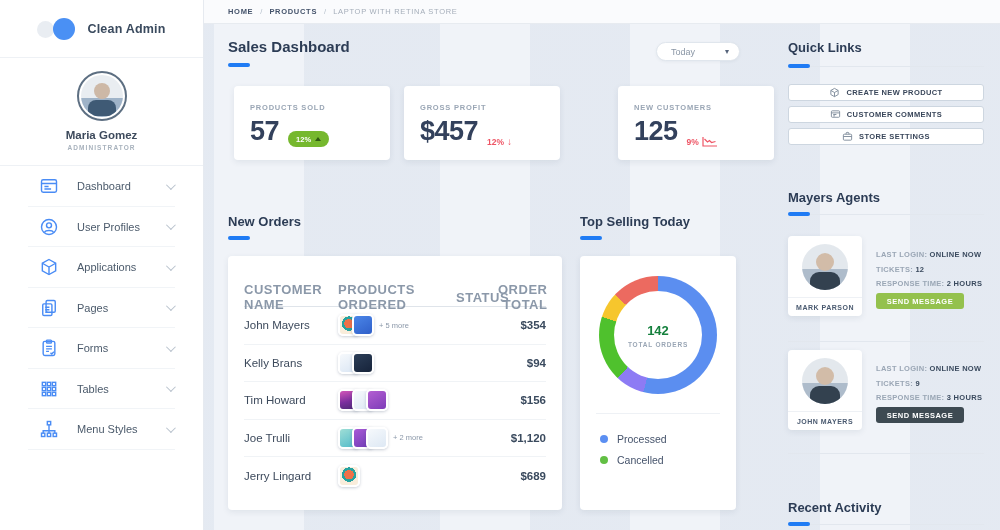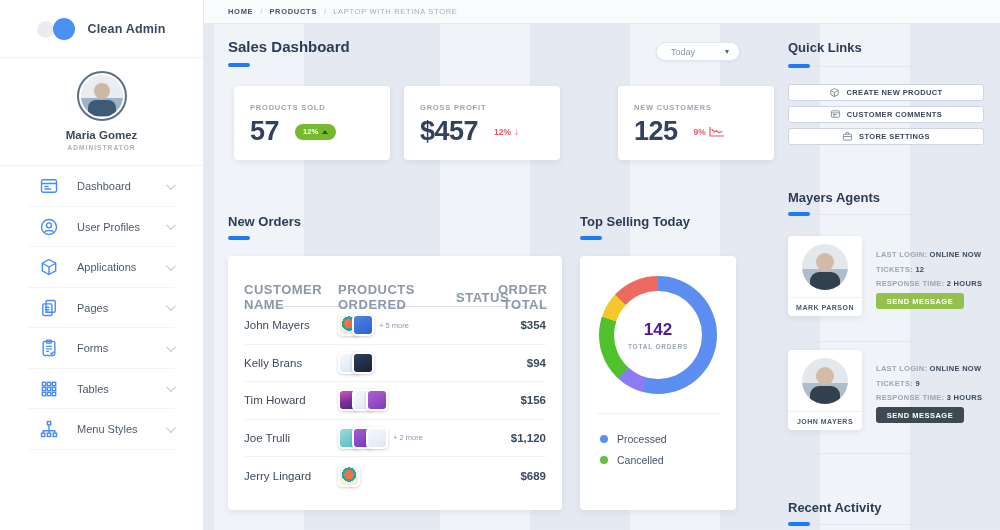--- a/index.html
+++ b/index.html
@@ -40,21 +40,21 @@
 
   .sec-title { position:absolute; font-weight:bold; color:#2c3c55; }
   .accent-row { position:absolute; display:flex; align-items:center; }
   .accent-bar { width:22px; height:4px; border-radius:2px; background:#1f7bf4; flex:0 0 22px; }
   .accent-line { height:1px; background:#e2e7ee; flex:1; }
 
   .card { position:absolute; background:#fff; border-radius:4px; box-shadow:0 2px 6px rgba(44,64,90,.09); }
 
   
   .stat-label { position:absolute; top:17px; left:16px; font-size:7.5px; letter-spacing:.8px; color:#9aa6b5; font-weight:bold; }
-  .stat-row { position:absolute; top:30px; left:16px; display:flex; align-items:center; gap:16px; }
+  .stat-row { position:absolute; top:30px; left:16px; display:flex; align-items:flex-end; gap:9px; }
   .stat-value { font-size:27px; font-weight:bold; color:#33415c; letter-spacing:-.5px; }
   .pill { height:16px; border-radius:9px; padding:0 8px; display:flex; align-items:center; gap:4px; color:#fff; font-size:7.5px; font-weight:bold; }
   .pill .tri { width:0; height:0; border-left:3.5px solid transparent; border-right:3.5px solid transparent; border-bottom:4.5px solid #2f5b12; }
   .delta-red { display:flex; align-items:center; gap:3px; color:#ee5565; font-size:8.5px; font-weight:bold; }
   .delta-red .dn { font-size:10px; }
 
   
   .tbl { padding:26px 16px 0; }
   .trow { display:grid; grid-template-columns:94px 118px 42px 1fr; align-items:center; }
   .thead { height:18px; }
@@ -68,21 +68,21 @@
   .thumbs { display:flex; align-items:center; }
   .thumb { width:22px; height:22px; border-radius:5px; border:2px solid #fff; box-shadow:0 1px 3px rgba(40,60,90,.25); }
   .thumb + .thumb { margin-left:-8px; }
   .more { margin-left:5px; font-size:7.5px; color:#8b98a9; white-space:nowrap; }
   .dot { width:9px; height:9px; border-radius:50%; margin:0 auto; }
   .td-total { font-size:11.5px; font-weight:bold; color:#3a4a5e; }
 
   
   .donut { position:absolute; left:19px; top:20px; width:118px; height:118px; border-radius:50%; }
   .hole { position:absolute; inset:15px; border-radius:50%; background:#fff; display:flex; flex-direction:column; align-items:center; justify-content:center; gap:3px; }
-  .hole-val { font-size:17px; font-weight:bold; color:#4c1d95; }
+  .hole-val { font-size:13px; font-weight:bold; color:#15803d; }
   .hole-lbl { font-size:6.5px; letter-spacing:.8px; color:#9aa6b5; font-weight:bold; }
   .donut-hr { position:absolute; left:16px; right:16px; top:157px; height:1px; background:#eef1f5; }
   .legend { position:absolute; left:20px; top:172px; right:10px; }
   .lg-item { display:flex; align-items:center; gap:9px; height:21px; }
   .lg-dot { width:8px; height:8px; border-radius:50%; }
   .lg-label { font-size:10.5px; color:#45536b; }
 
   
   .qbtn { position:absolute; left:584px; width:196px; height:17px; background:#fff; border:1px solid #cdd6e0; border-radius:3px; display:flex; align-items:center; justify-content:center; gap:6px; cursor:pointer; }
   .qbtn span.lbl { font-size:7.5px; font-weight:bold; letter-spacing:.4px; color:#39465a; }

